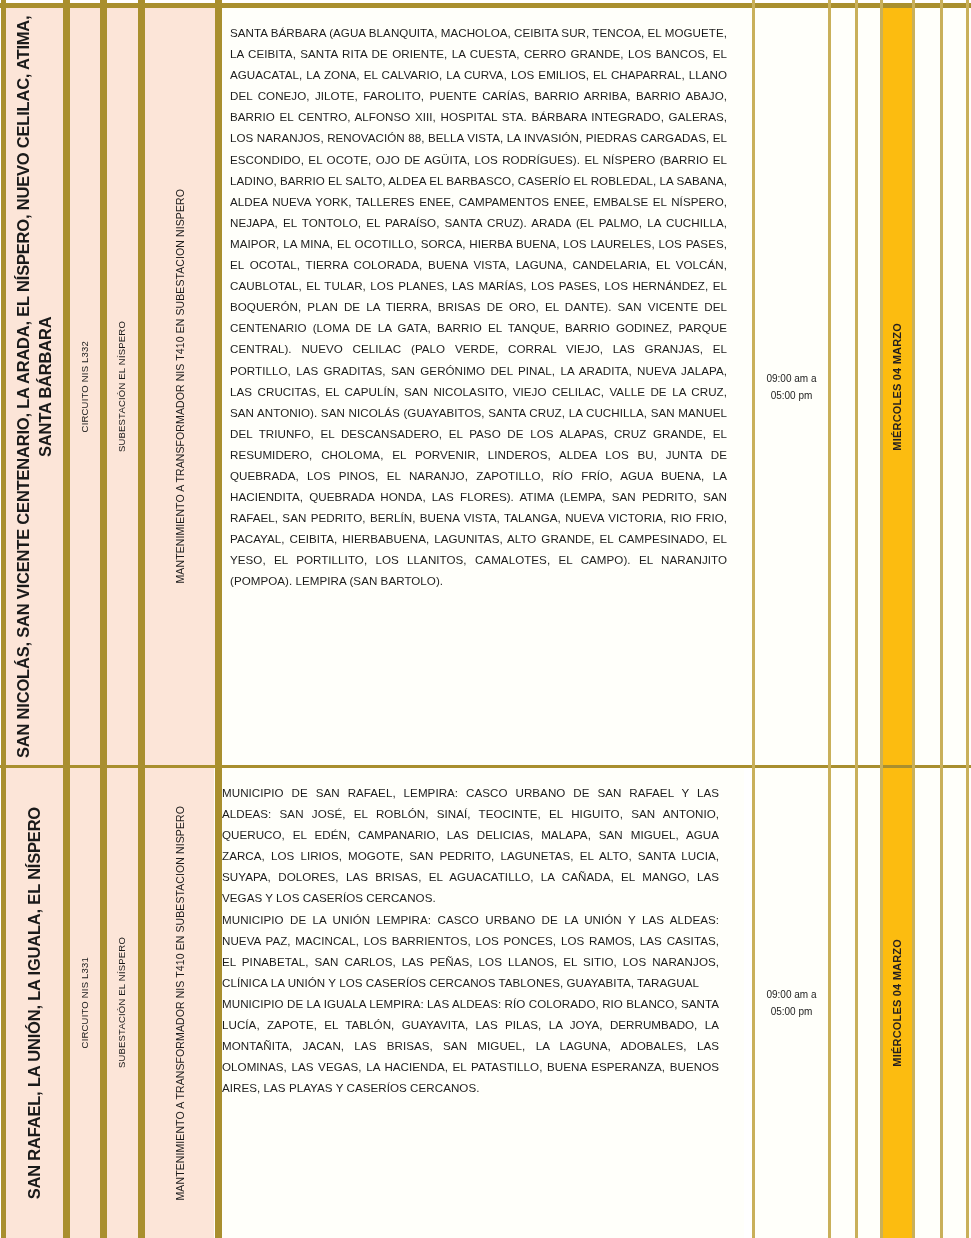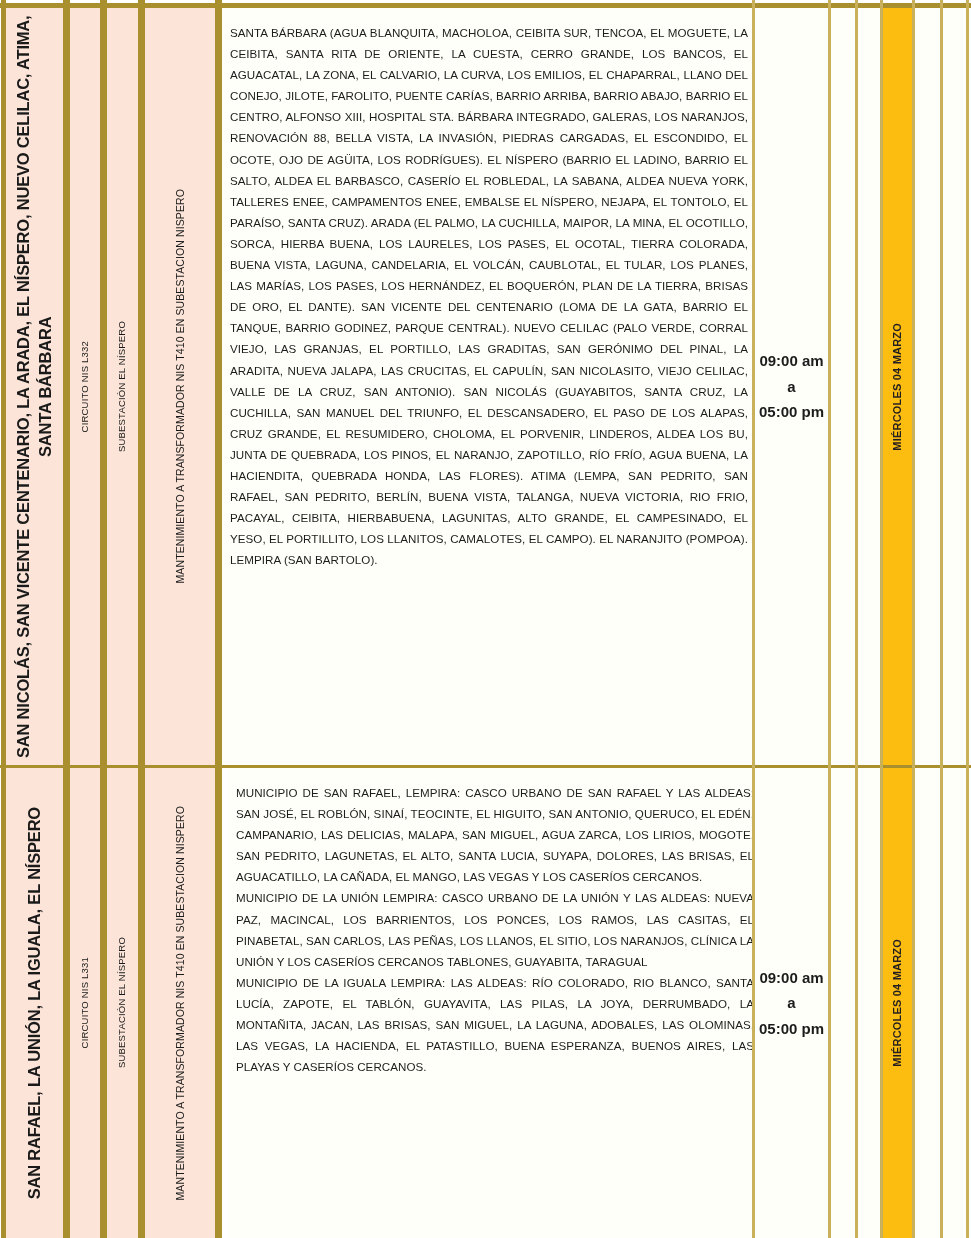--- a/index.html
+++ b/index.html
@@ -84,42 +84,42 @@
   }
   .col-date > span {
     font-size: 11px;
     font-weight: bold;
     letter-spacing: 0.2px;
     color: #231f20;
   }
 
   
   .col-desc {
-    padding: 14px 4px 10px 8px;
+    padding: 14px 25px 10px 8px;
   }
   .col-desc p {
     margin: 0;
     font-size: 11.6px;
     line-height: 1.82;
     text-align: justify;
     text-align-last: left;
     color: #1c1c1c;
     letter-spacing: 0.05px;
   }
   .col-desc p + p { margin-top: 0; }
 
   
   .col-time {
     display: flex;
     align-items: center;
     justify-content: center;
   }
   .col-time span {
-    font-size: 15px;
-    font-weight: bold;
+    font-size: 10px;
+    font-weight: normal;
     text-align: center;
     line-height: 1.7;
     color: #1c1c1c;
     white-space: pre-line;
   }
 </style>
 </head>
 <body>
 
 <div class="sheet">
@@ -170,21 +170,21 @@
   </div>
 
   <div class="cell peach vtext col-substation" style="left:107px; top:768px; width:31px; height:470px;">
     <span>SUBESTACIÓN EL NÍSPERO</span>
   </div>
 
   <div class="cell peach vtext col-work" style="left:145px; top:768px; width:70px; height:470px;">
     <span>MANTENIMIENTO A TRANSFORMADOR NIS T410 EN SUBESTACION NISPERO</span>
   </div>
 
-  <div class="cell white col-desc" style="left:228px; top:768px; width:530px; height:470px;">
+  <div class="cell white col-desc" style="left:214px; top:768px; width:530px; height:470px;">
     <p>MUNICIPIO DE SAN RAFAEL, LEMPIRA: CASCO URBANO DE SAN RAFAEL Y LAS ALDEAS: SAN JOSÉ, EL ROBLÓN, SINAÍ, TEOCINTE, EL HIGUITO, SAN ANTONIO, QUERUCO, EL EDÉN, CAMPANARIO, LAS DELICIAS, MALAPA, SAN MIGUEL, AGUA ZARCA, LOS LIRIOS, MOGOTE, SAN PEDRITO, LAGUNETAS, EL ALTO, SANTA LUCIA, SUYAPA, DOLORES, LAS BRISAS, EL AGUACATILLO, LA CAÑADA, EL MANGO, LAS VEGAS Y LOS CASERÍOS CERCANOS.</p>
     <p>MUNICIPIO DE LA UNIÓN LEMPIRA: CASCO URBANO DE LA UNIÓN Y LAS ALDEAS: NUEVA PAZ, MACINCAL, LOS BARRIENTOS, LOS PONCES, LOS RAMOS, LAS CASITAS, EL PINABETAL, SAN CARLOS, LAS PEÑAS, LOS LLANOS, EL SITIO, LOS NARANJOS, CLÍNICA LA UNIÓN Y LOS CASERÍOS CERCANOS TABLONES, GUAYABITA, TARAGUAL</p>
     <p>MUNICIPIO DE LA IGUALA LEMPIRA: LAS ALDEAS: RÍO COLORADO, RIO BLANCO, SANTA LUCÍA, ZAPOTE, EL TABLÓN, GUAYAVITA, LAS PILAS, LA JOYA, DERRUMBADO, LA MONTAÑITA, JACAN, LAS BRISAS, SAN MIGUEL, LA LAGUNA, ADOBALES, LAS OLOMINAS, LAS VEGAS, LA HACIENDA, EL PATASTILLO, BUENA ESPERANZA, BUENOS AIRES, LAS PLAYAS Y CASERÍOS CERCANOS.</p>
   </div>
 
   <div class="cell white col-time" style="left:755px; top:768px; width:73px; height:470px;">
     <span>09:00  am a
 05:00 pm</span>
   </div>
 

